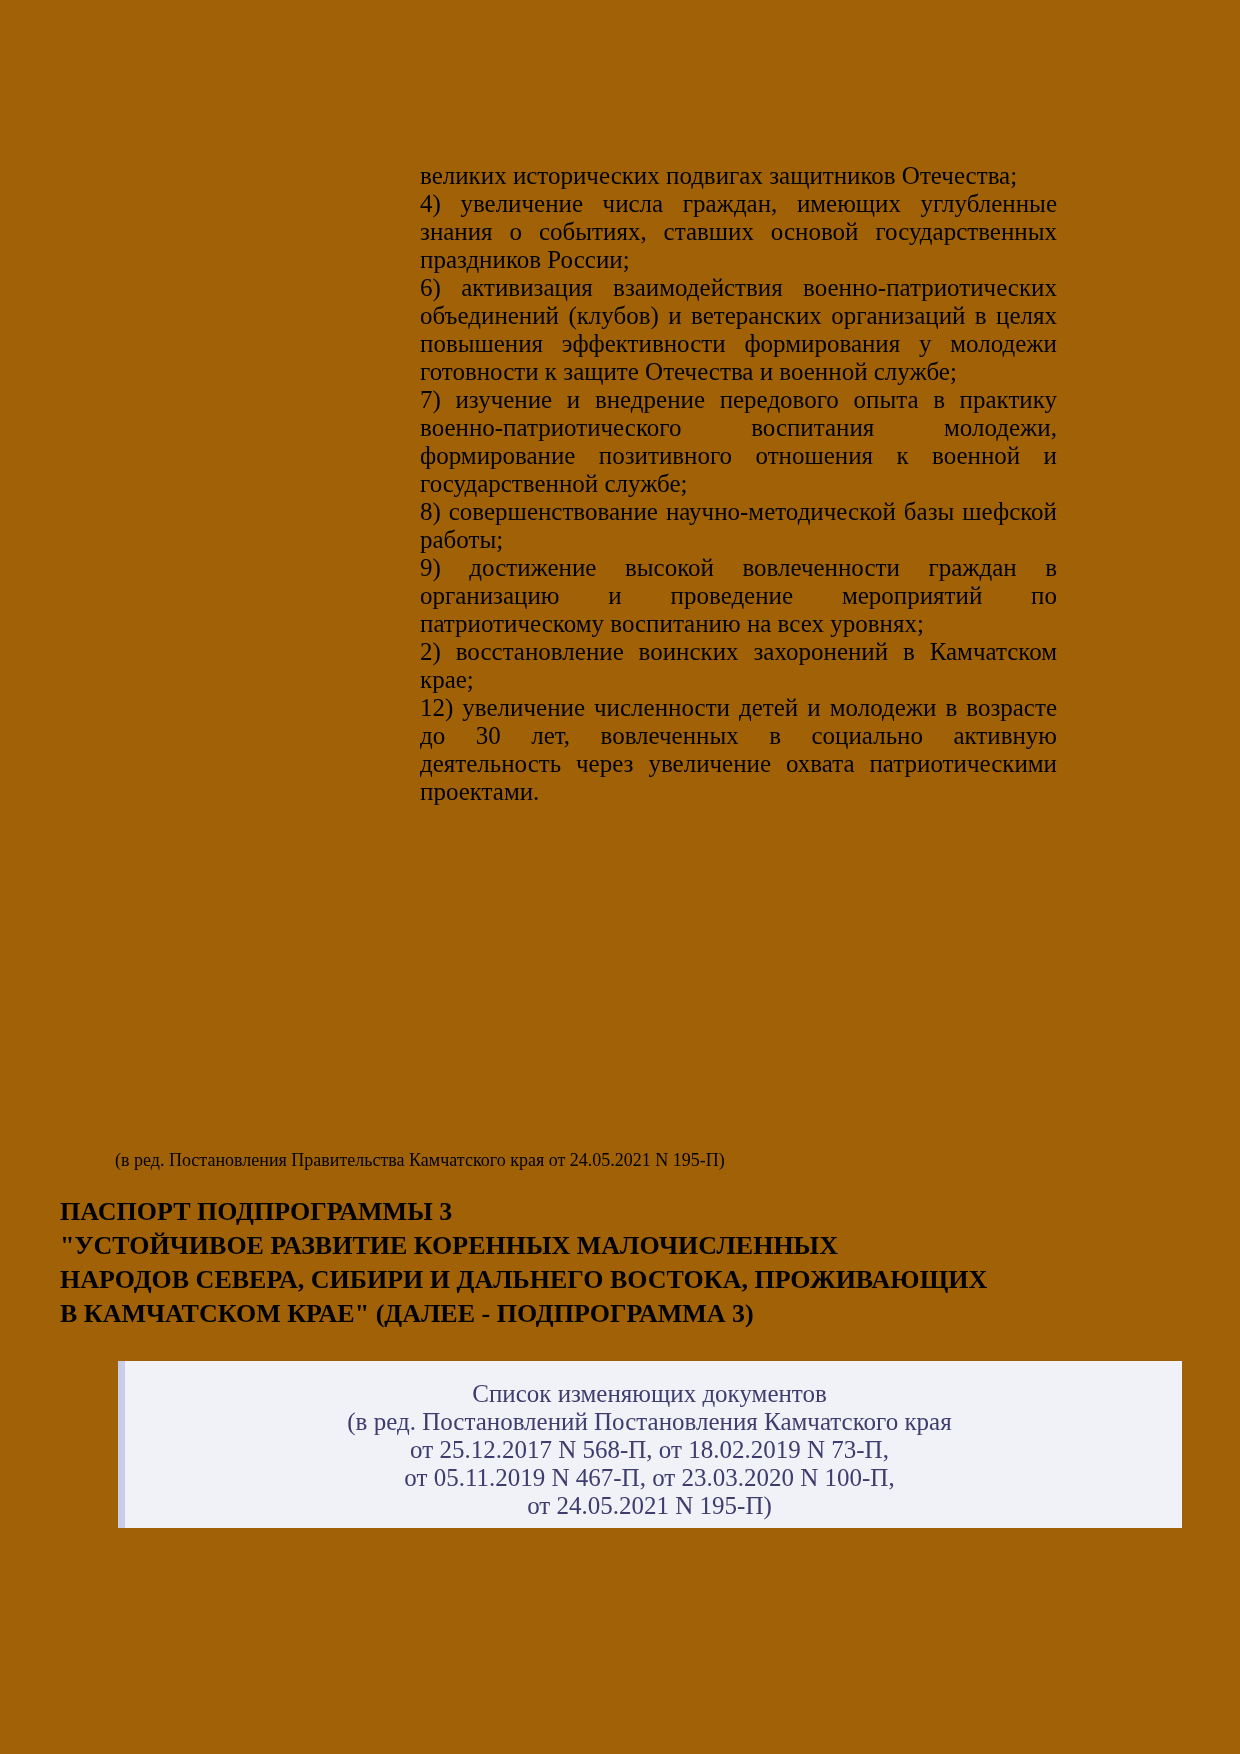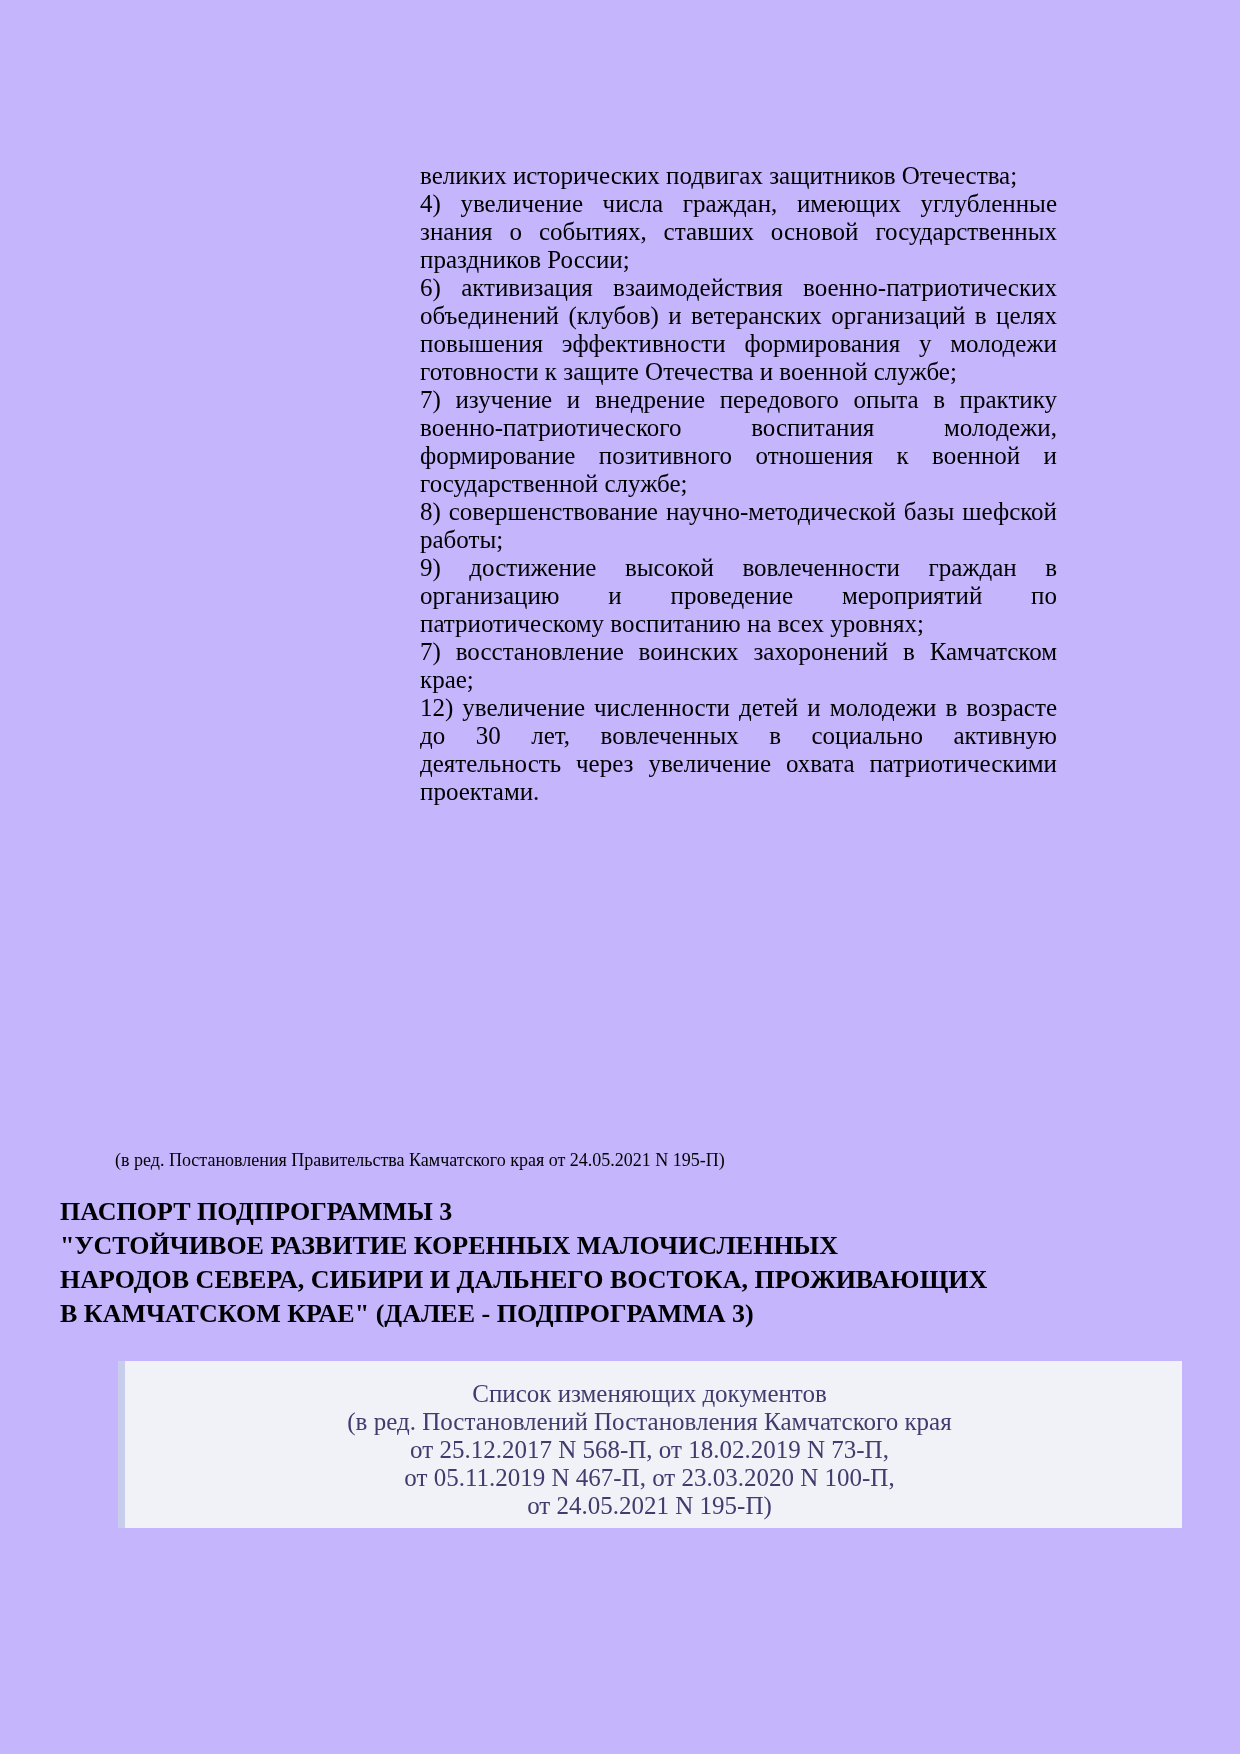--- a/index.html
+++ b/index.html
@@ -4,21 +4,21 @@
 <style>
   html, body {
     margin: 0;
     padding: 0;
     background: #ffffff;
   }
   .page {
     position: relative;
     width: 1240px;
     height: 1754px;
-    background: #c4b5fd;
+    background: #a16207;
     font-family: "Liberation Serif", "DejaVu Serif", serif;
     color: #000000;
     overflow: hidden;
   }
   .body-col {
     position: absolute;
     left: 420px;
     top: 162px;
     width: 637px;
     font-size: 25px;
@@ -67,21 +67,21 @@
 
 <div class="page">
 
   <div class="body-col">
     <p>великих исторических подвигах защитников Отечества;</p>
     <p>4) увеличение числа граждан, имеющих углубленные знания о событиях, ставших основой государственных праздников России;</p>
     <p>6) активизация взаимодействия военно-патриотических объединений (клубов) и ветеранских организаций в целях повышения эффективности формирования у молодежи готовности к защите Отечества и военной службе;</p>
     <p>7) изучение и внедрение передового опыта в практику военно-патриотического воспитания молодежи, формирование позитивного отношения к военной и государственной службе;</p>
     <p>8) совершенствование научно-методической базы шефской работы;</p>
     <p>9) достижение высокой вовлеченности граждан в организацию и проведение мероприятий по патриотическому воспитанию на всех уровнях;</p>
-    <p>7) восстановление воинских захоронений в Камчатском крае;</p>
+    <p>2) восстановление воинских захоронений в Камчатском крае;</p>
     <p>12) увеличение численности детей и молодежи в возрасте до 30 лет, вовлеченных в социально активную деятельность через увеличение охвата патриотическими проектами.</p>
   </div>
 
   <p class="amendment">(в ред. Постановления Правительства Камчатского края от 24.05.2021 N 195-П)</p>
 
   <div class="heading">
     <div>ПАСПОРТ ПОДПРОГРАММЫ 3</div>
     <div>"УСТОЙЧИВОЕ РАЗВИТИЕ КОРЕННЫХ МАЛОЧИСЛЕННЫХ</div>
     <div>НАРОДОВ СЕВЕРА, СИБИРИ И ДАЛЬНЕГО ВОСТОКА, ПРОЖИВАЮЩИХ</div>
     <div>В КАМЧАТСКОМ КРАЕ" (ДАЛЕЕ - ПОДПРОГРАММА 3)</div>

